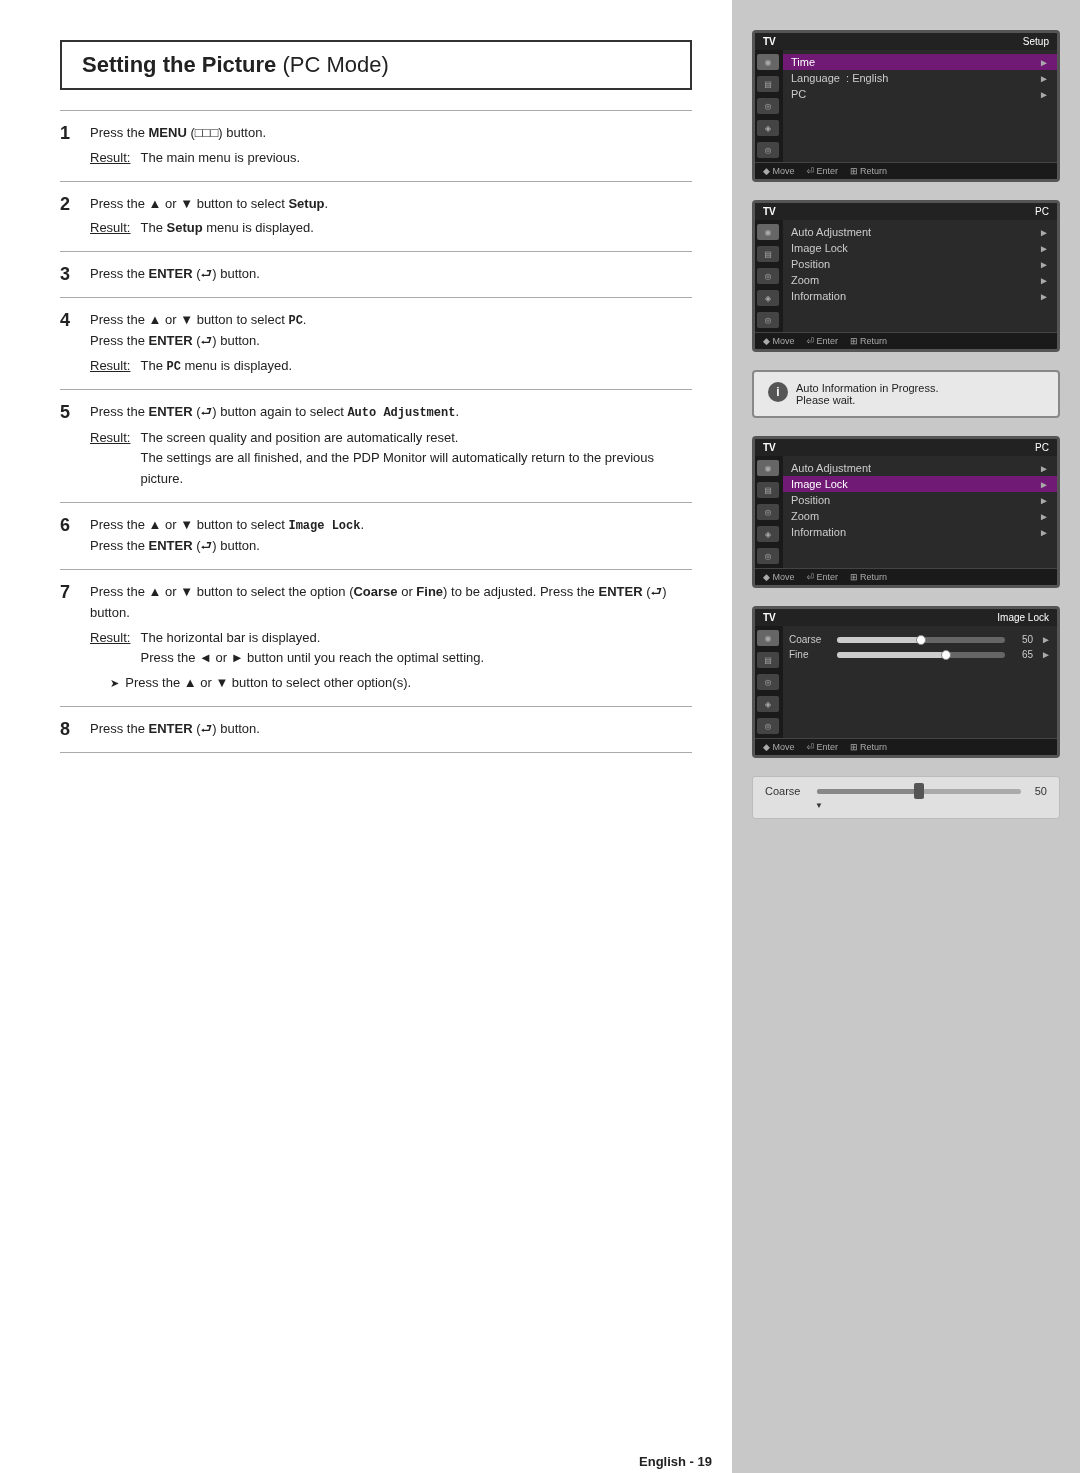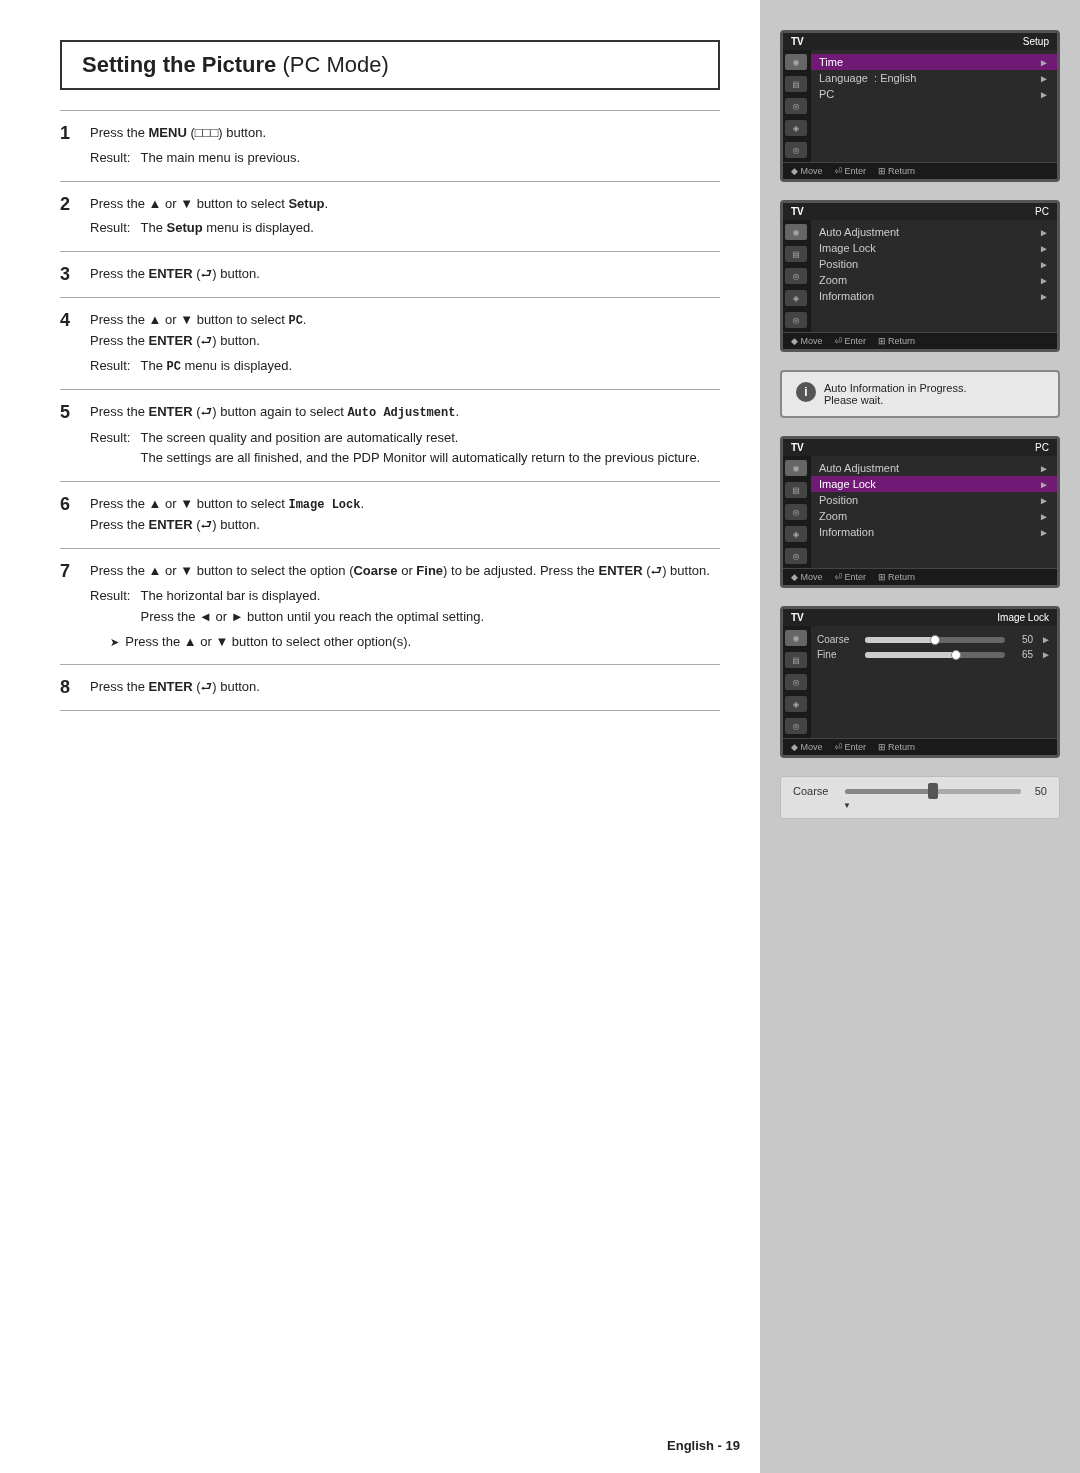--- a/index.html
+++ b/index.html
@@ -18,21 +18,21 @@
       min-height: 1473px;
       background: #d0d0d0;
     }
     .left-panel {
       flex: 1;
       background: #ffffff;
       padding: 40px 40px 53px 60px;
       position: relative;
     }
     .right-panel {
-      width: 320px;
+      width: 348px;
       background: #c8c8c8;
       padding: 30px 20px;
       display: flex;
       flex-direction: column;
       gap: 18px;
     }
 
     
     .page-title-box {
       border: 2px solid #333;
@@ -78,20 +78,21 @@
       padding: 12px 0;
       font-size: 13px;
       line-height: 1.6;
     }
     .step-content .result-line {
       display: flex;
       gap: 10px;
       margin-top: 4px;
     }
     .result-label {
+      text-decoration: underline;
       white-space: nowrap;
     }
     .sub-arrow {
       margin-left: 20px;
       display: flex;
       align-items: flex-start;
       gap: 6px;
       margin-top: 4px;
     }
     .sub-arrow::before { content: "➤"; font-size: 11px; margin-top: 2px; }
@@ -269,21 +270,21 @@
     .bottom-arrow-down {
       font-size: 8px;
       color: #333;
       margin-top: 4px;
       margin-left: 50px;
     }
 
     
     .page-footer {
       position: absolute;
-      bottom: 20px;
+      bottom: 4px;
       right: 20px;
       font-size: 13px;
       font-weight: bold;
       color: #222;
     }
 
     code, .mono { font-family: 'Courier New', monospace; font-size: 12px; }
   </style>
 </head>
 <body>

